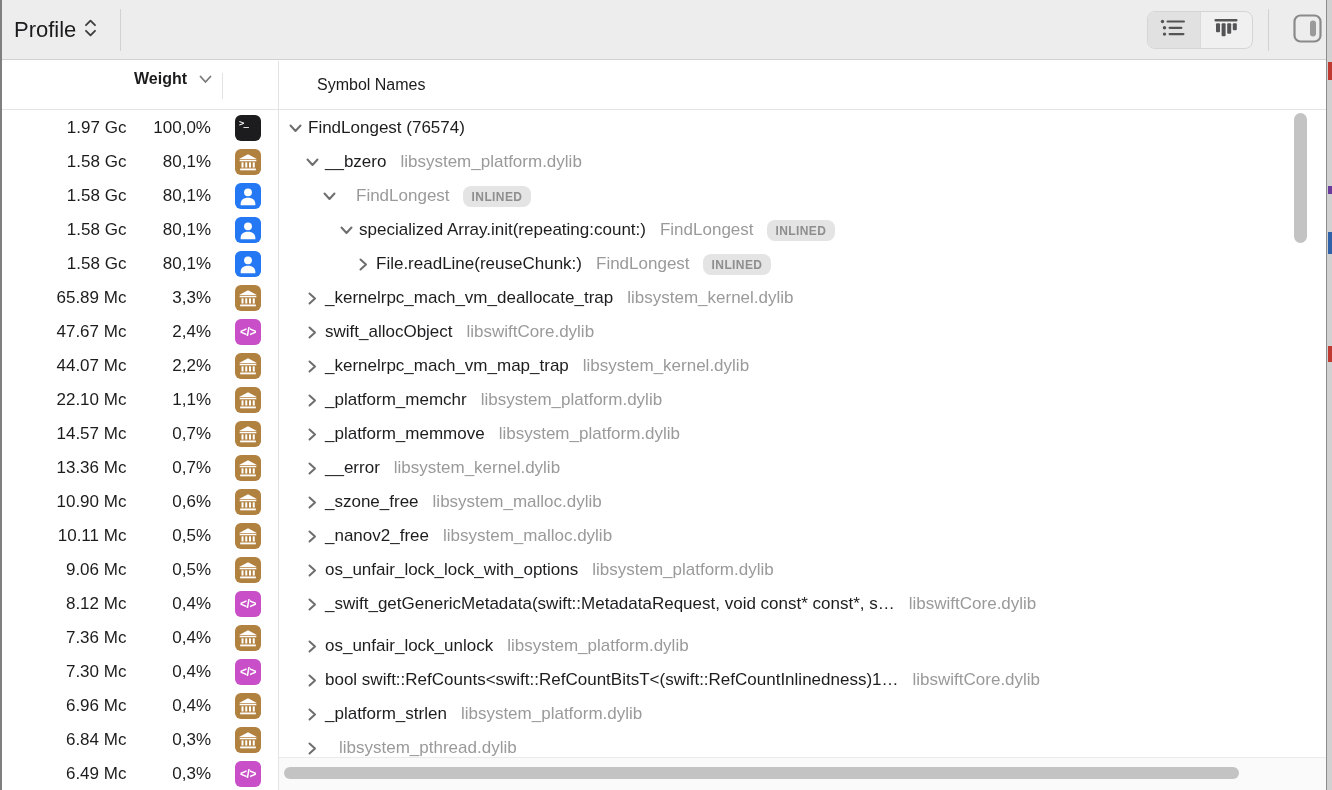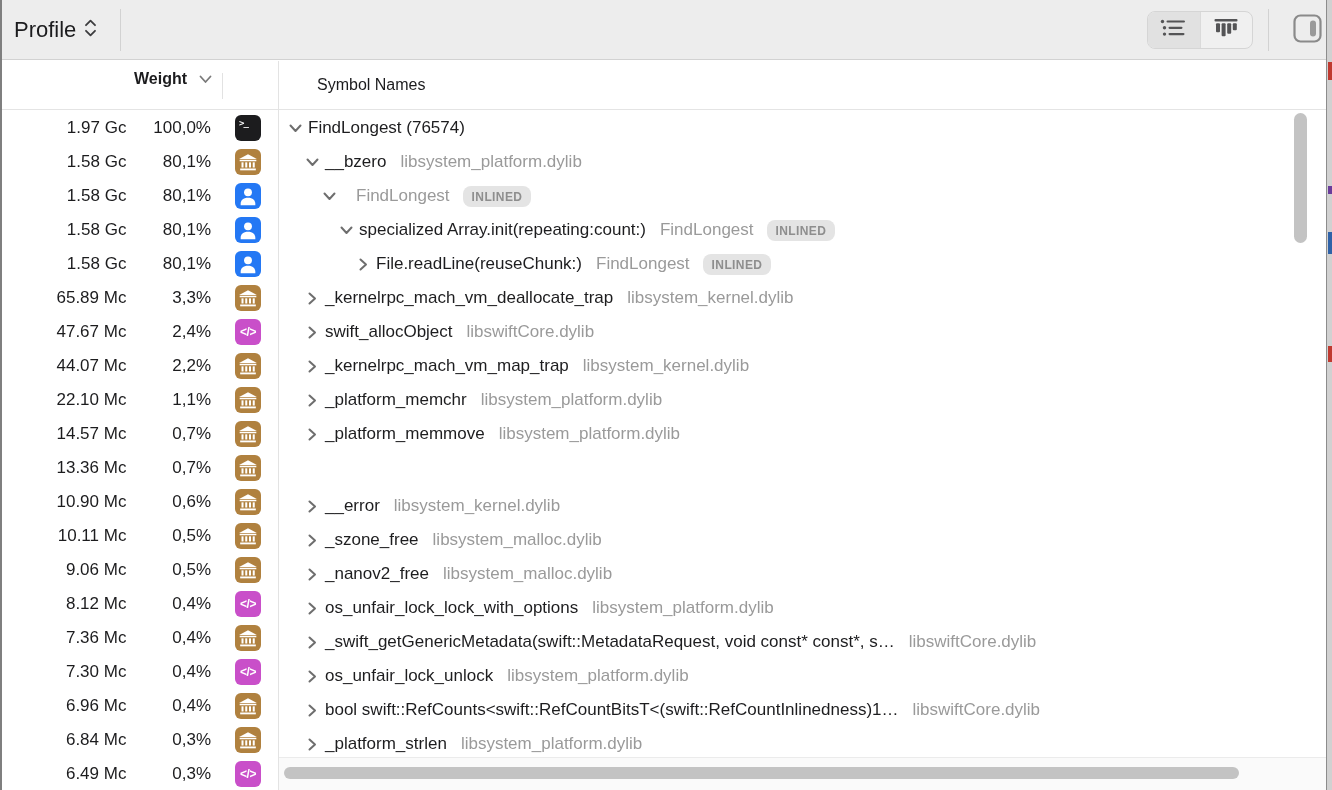--- a/index.html
+++ b/index.html
@@ -474,21 +474,21 @@
       </div>
       <div class="srow" style="padding-left: 27px;">
         <span class="chev">
           <svg width="9" height="13" viewBox="0 0 9 13" fill="none">
             <polyline points="1.5,1.5 7,6.5 1.5,11.5" stroke="#6e6e6e" stroke-width="2" stroke-linecap="round" stroke-linejoin="round"></polyline>
           </svg>
         </span>
         <span class="sname">_platform_memmove</span>
         <span class="slib">libsystem_platform.dylib</span>
       </div>
-      <div class="srow" style="padding-left: 27px; margin-top: 38px;">
+      <div class="srow" style="padding-left: 27px;">
         <span class="chev">
           <svg width="9" height="13" viewBox="0 0 9 13" fill="none">
             <polyline points="1.5,1.5 7,6.5 1.5,11.5" stroke="#6e6e6e" stroke-width="2" stroke-linecap="round" stroke-linejoin="round"></polyline>
           </svg>
         </span>
         <span class="sname">__error</span>
         <span class="slib">libsystem_kernel.dylib</span>
       </div>
       <div class="srow" style="padding-left: 27px;">
         <span class="chev">
@@ -519,21 +519,21 @@
       </div>
       <div class="srow" style="padding-left: 27px;">
         <span class="chev">
           <svg width="9" height="13" viewBox="0 0 9 13" fill="none">
             <polyline points="1.5,1.5 7,6.5 1.5,11.5" stroke="#6e6e6e" stroke-width="2" stroke-linecap="round" stroke-linejoin="round"></polyline>
           </svg>
         </span>
         <span class="sname">_swift_getGenericMetadata(swift::MetadataRequest, void const* const*, s…</span>
         <span class="slib">libswiftCore.dylib</span>
       </div>
-      <div class="srow" style="padding-left: 27px;">
+      <div class="srow" style="padding-left: 27px; margin-top: 8px;">
         <span class="chev">
           <svg width="9" height="13" viewBox="0 0 9 13" fill="none">
             <polyline points="1.5,1.5 7,6.5 1.5,11.5" stroke="#6e6e6e" stroke-width="2" stroke-linecap="round" stroke-linejoin="round"></polyline>
           </svg>
         </span>
         <span class="sname">os_unfair_lock_unlock</span>
         <span class="slib">libsystem_platform.dylib</span>
       </div>
       <div class="srow" style="padding-left: 27px;">
         <span class="chev">

